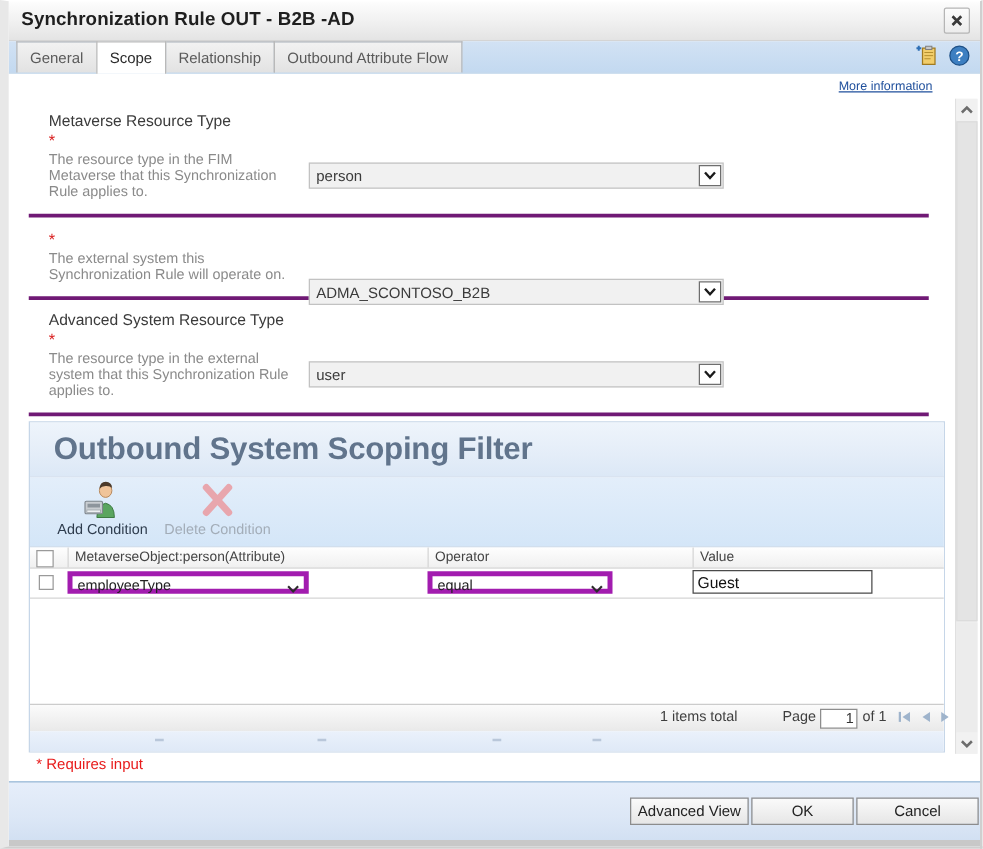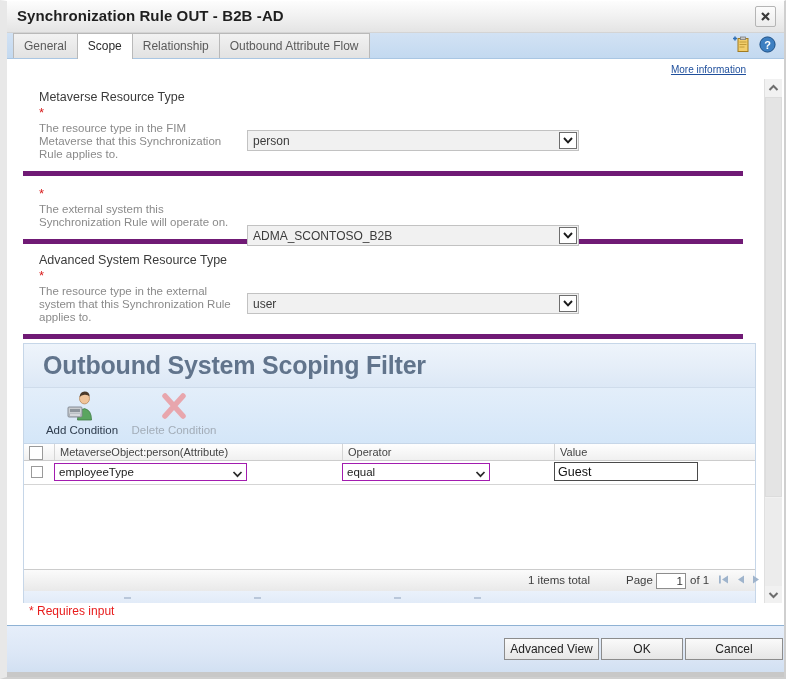--- a/index.html
+++ b/index.html
@@ -136,21 +136,21 @@
     width: 752px;
     height: 522px;
     overflow: hidden;
   }
 
   
   .field {
     position: relative;
     margin: 0 16px;
     padding: 9px 0 10px 0;
-    border-bottom: 5px solid #701a75;
+    border-bottom: 3px solid #701a75;
     min-height: 62px;
     box-sizing: border-box;
   }
   .field:first-child { border-top: none; }
   .fld-label {
     font-size: 12.5px;
     color: #3b3b3b;
     margin-left: 16px;
   }
   .req-star {
@@ -294,21 +294,21 @@
     box-sizing: border-box;
     cursor: pointer;
   }
   #grid-body { height: 108px; background: #ffffff; }
 
   .rowsel {
     position: relative;
     width: 193px;
     height: 18px;
     background: #ffffff;
-    border: 1px solid #a21caf;
+    border: 4px solid #a21caf;
     box-sizing: border-box;
     cursor: pointer;
   }
   .rowsel .rs-val {
     position: absolute;
     left: 4px;
     top: 2px;
     font-size: 11.5px;
     color: #222;
     white-space: nowrap;

